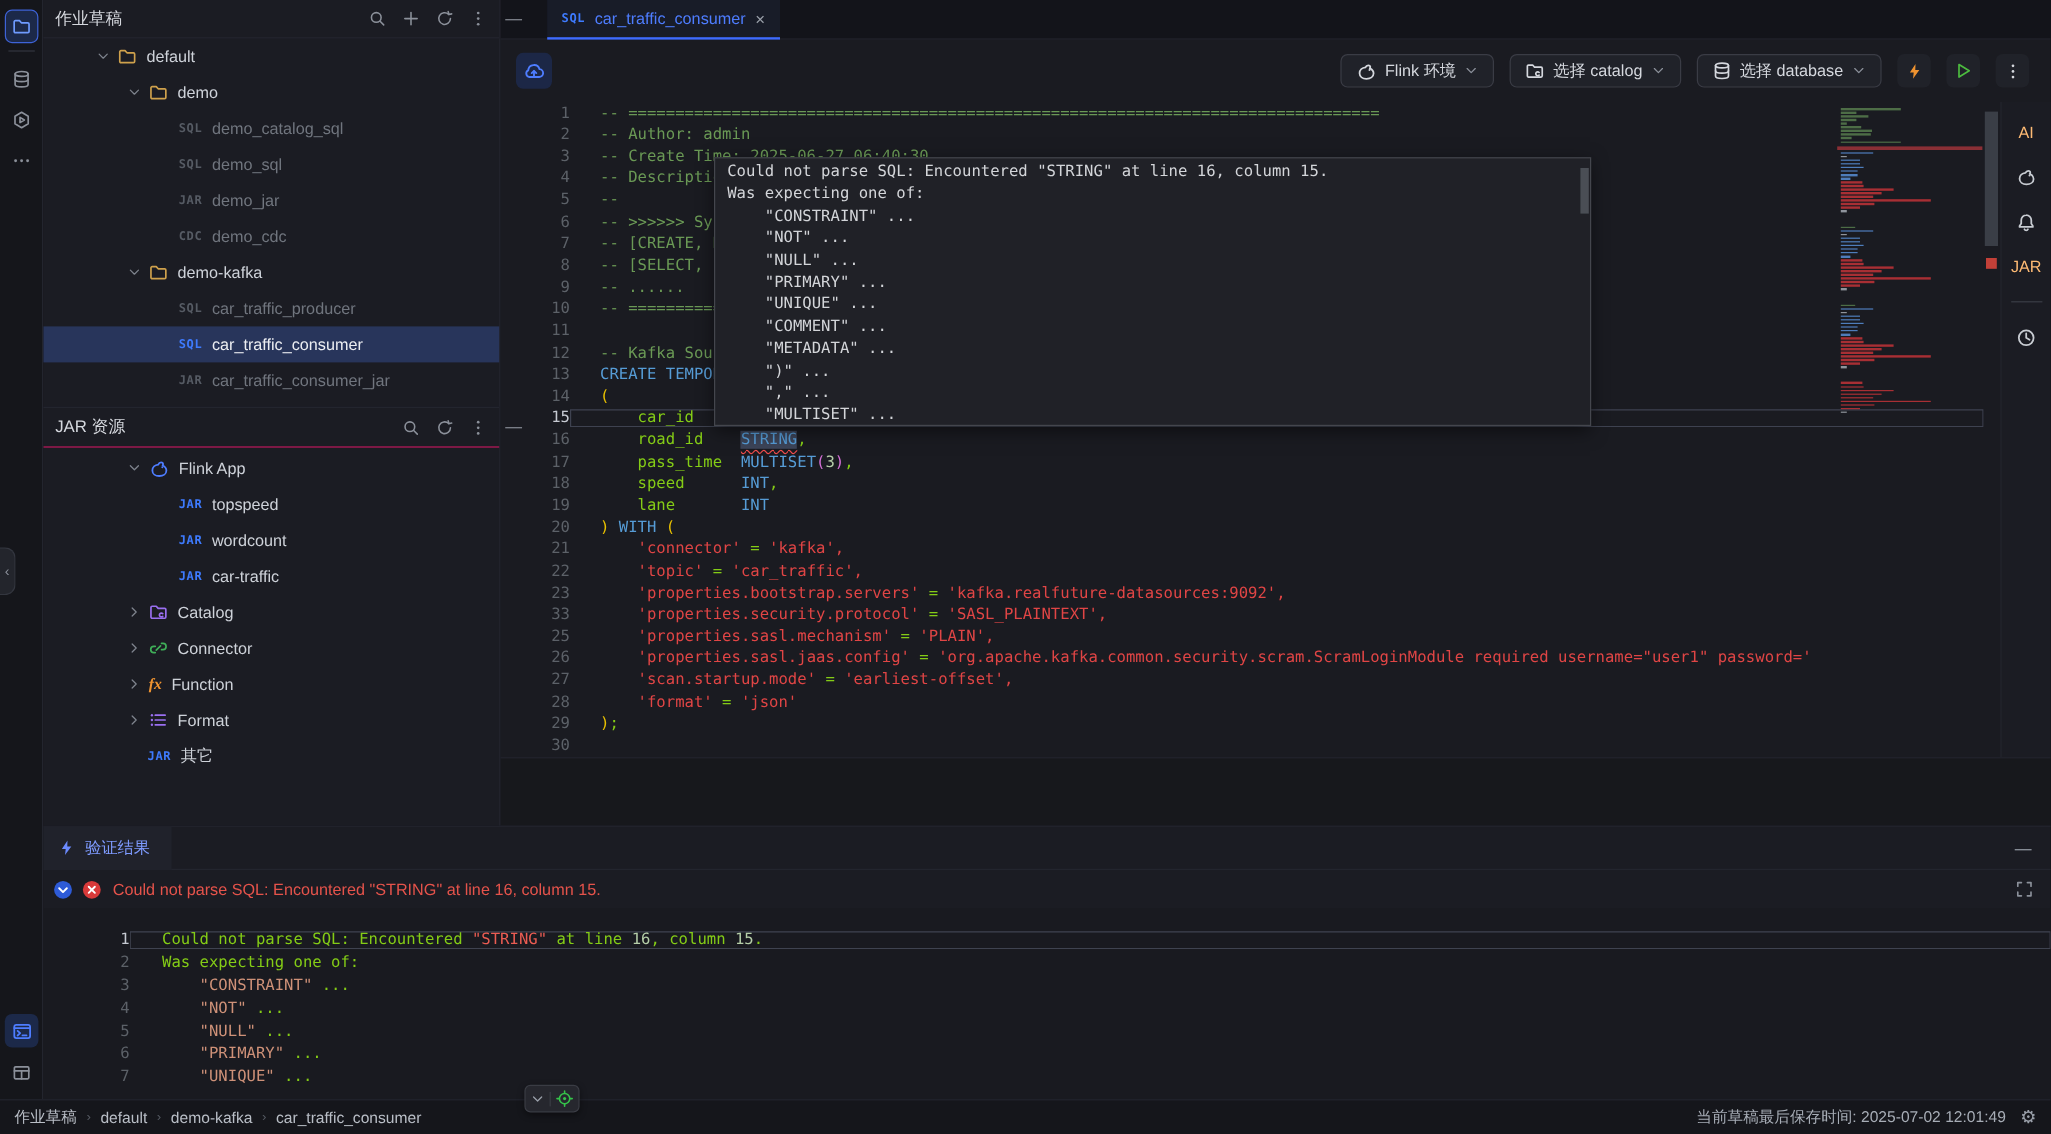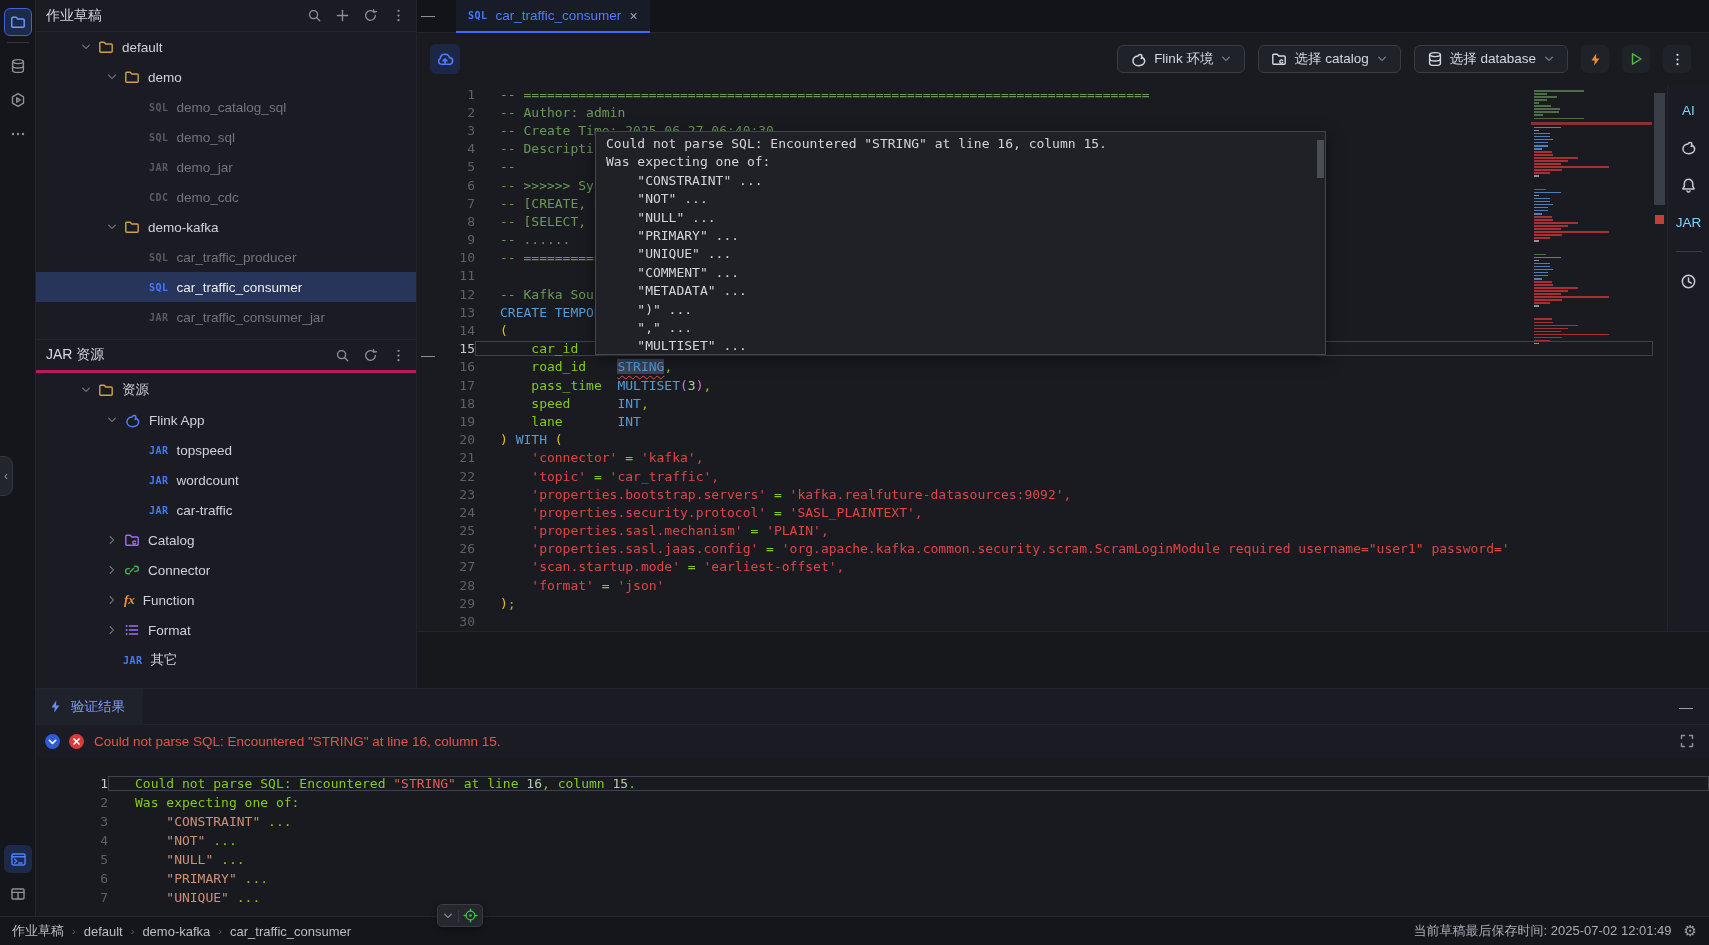--- a/index.html
+++ b/index.html
@@ -16,21 +16,21 @@
   .strip-div{position:absolute;left:7px;width:22px;height:1px;background:#33363f;}
   #edge-handle{position:absolute;left:0;top:456px;width:13px;height:40px;background:#23252c;border:1px solid #33363f;border-left:none;border-radius:0 9px 9px 0;display:flex;align-items:center;justify-content:center;color:#8b909a;font-size:12px;z-index:6;cursor:pointer;}
 
   
   #panels{position:absolute;left:36px;top:0;width:381px;height:688px;background:#1b1c23;border-right:1px solid #23252e;z-index:4;}
   .p-header{position:absolute;left:0;width:100%;display:flex;align-items:center;padding:0 10px;background:#1b1c23;}
   .p-title{font-size:14px;color:#d5d8de;}
   .p-icons{margin-left:auto;display:flex;gap:13px;align-items:center;}
   .p-icons .icon{cursor:pointer;}
   #drafts-header{top:0;height:32px;border-bottom:1px solid #23252e;}
-  #res-header{top:339px;height:34px;border-top:1px solid #23252e;border-bottom:3px solid #be185d;}
+  #res-header{top:339px;height:34px;border-top:1px solid #23252e;border-bottom:1px solid #be185d;}
   #drafts-tree{position:absolute;left:0;top:32px;width:100%;}
   #res-tree{position:absolute;left:0;top:375px;width:100%;}
   .trow{display:flex;align-items:center;height:30px;cursor:pointer;white-space:nowrap;}
   .trow.sel{background:#28355b;}
   .t-label{margin-left:8px;font-size:13.5px;color:#ced2d9;}
   .t-label.dim{color:#70757e;}
   .trow.sel .t-label{color:#eceef2;}
   .badge{font-family:"DejaVu Sans Mono",monospace;font-size:10px;font-weight:bold;letter-spacing:.5px;color:#565b64;}
   .badge.bb{color:#3e7bff;}
 
@@ -56,21 +56,21 @@
   .tk-cm{color:#6a9955}.tk-kw{color:#569cd6}.tk-pl{color:#84cc16}.tk-str{color:#e04545}
   .tk-num{color:#b5cea8}.tk-b1{color:#e8c000}.tk-b2{color:#d470d6}
   .tk-err{color:#ea5c52}.tk-orn{color:#ce9178}
   .tk-kwerr{color:#569cd6;background:#3c4458;text-decoration:underline wavy #f14c4c 1.3px;text-underline-offset:3.5px;}
 
   #minimap{position:absolute;left:1114px;top:85px;width:121px;height:546px;cursor:pointer;}
   #vscroll{position:absolute;left:1235px;top:85px;width:15px;height:546px;}
   #vthumb{position:absolute;left:2px;top:8px;width:11px;height:112px;background:#3a3e46;cursor:pointer;}
   #err-mark{position:absolute;left:3px;top:130px;width:9px;height:9px;background:#c24038;}
   #rcol{position:absolute;right:0;top:85px;width:42px;height:546px;background:#1b1c23;border-left:1px solid #23252e;display:flex;flex-direction:column;align-items:center;padding-top:18px;gap:21px;}
-  .rcol-item{color:#7dd3fc;font-size:13.5px;cursor:pointer;display:flex;justify-content:center;}
+  .rcol-item{color:#fdba74;font-size:13.5px;cursor:pointer;display:flex;justify-content:center;}
   .rcol-div{width:26px;height:1px;background:#3a3d46;}
   #band{position:absolute;left:417px;top:631px;right:0;height:57px;background:#17181c;border-top:1px solid #23252e;}
 
   
   #tooltip{position:absolute;left:595px;top:131px;width:731px;height:224px;background:#202127;border:1px solid #44464d;z-index:30;box-shadow:0 4px 14px rgba(0,0,0,.5);padding:3px 0 0 10px;overflow:hidden;}
   #tooltip .tl{font-size:13px;line-height:18.4px;color:#d3d5d9;white-space:pre;}
   #tt-thumb{position:absolute;right:1px;top:8px;width:7px;height:38px;background:#4a4e55;}
 
   
   #bottom{position:absolute;left:36px;top:688px;right:0;height:228px;background:#1b1c23;border-top:1px solid #23252e;}
@@ -280,33 +280,20 @@
           <span class="icon">
             <svg width="15" height="15" viewBox="0 0 16 16" fill="none">
               <circle cx="8" cy="3" r="1.2" fill="#8b909a"></circle>
               <circle cx="8" cy="8" r="1.2" fill="#8b909a"></circle>
               <circle cx="8" cy="13" r="1.2" fill="#8b909a"></circle>
             </svg>
           </span>
         </span>
     </div>
     <div id="res-tree">
-        <div class="trow">
-          <span class="icon" style="margin-left:44px">
-            <svg width="12" height="12" viewBox="0 0 16 16" fill="none">
-              <polyline points="3.5,5.5 8,10 12.5,5.5" stroke="#7d828c" stroke-width="1.4" stroke-linecap="round" stroke-linejoin="round"></polyline>
-            </svg>
-          </span>
-          <span class="icon" style="margin-left:6px">
-            <svg width="16" height="16" viewBox="0 0 16 16" fill="none">
-              <path d="M1.8 4.2c0-.6.4-1 1-1h3.4l1.6 1.8h5.4c.6 0 1 .4 1 1v6.2c0 .6-.4 1-1 1H2.8c-.6 0-1-.4-1-1z" stroke="#cfa14c" stroke-width="1.4" stroke-linecap="round" stroke-linejoin="round"></path>
-            </svg>
-          </span>
-          <span class="t-label">资源</span>
-        </div>
         <div class="trow">
           <span class="icon" style="margin-left:70px">
             <svg width="12" height="12" viewBox="0 0 16 16" fill="none">
               <polyline points="3.5,5.5 8,10 12.5,5.5" stroke="#7d828c" stroke-width="1.4" stroke-linecap="round" stroke-linejoin="round"></polyline>
             </svg>
           </span>
           <span class="icon" style="margin-left:6px">
             <svg width="17" height="17" viewBox="0 0 16 16" fill="none">
               <path d="M8.2 13.8c-3 0-5.4-1.7-5.4-4.4 0-2.5 2-4.4 4.6-4.6.4-.9 1.2-1.6 2.2-1.6.9 0 1.6.6 1.6 1.4 0 .4-.2.8-.4 1 1.8.8 3 2.2 3 3.9 0 2.6-2.5 4.3-5.6 4.3z" stroke="#4e7dff" stroke-width="1.4" stroke-linecap="round" stroke-linejoin="round"></path>
               <circle cx="10.6" cy="6.9" r=".8" fill="#4e7dff"></circle>
@@ -567,21 +554,21 @@
         </div>
         <div class="cl">
           <span class="ln">22</span>
           <span class="ct"><span class="tk-pl">    </span><span class="tk-str">'topic'</span><span class="tk-pl"> = </span><span class="tk-str">'car_traffic',</span></span>
         </div>
         <div class="cl">
           <span class="ln">23</span>
           <span class="ct"><span class="tk-pl">    </span><span class="tk-str">'properties.bootstrap.servers'</span><span class="tk-pl"> = </span><span class="tk-str">'kafka.realfuture-datasources:9092',</span></span>
         </div>
         <div class="cl">
-          <span class="ln">24</span>
+          <span class="ln">33</span>
           <span class="ct"><span class="tk-pl">    </span><span class="tk-str">'properties.security.protocol'</span><span class="tk-pl"> = </span><span class="tk-str">'SASL_PLAINTEXT',</span></span>
         </div>
         <div class="cl">
           <span class="ln">25</span>
           <span class="ct"><span class="tk-pl">    </span><span class="tk-str">'properties.sasl.mechanism'</span><span class="tk-pl"> = </span><span class="tk-str">'PLAIN',</span></span>
         </div>
         <div class="cl">
           <span class="ln">26</span>
           <span class="ct"><span class="tk-pl">    </span><span class="tk-str">'properties.sasl.jaas.config'</span><span class="tk-pl"> = </span><span class="tk-str">'org.apache.kafka.common.security.scram.ScramLoginModule required username="user1" password='</span></span>
         </div>

